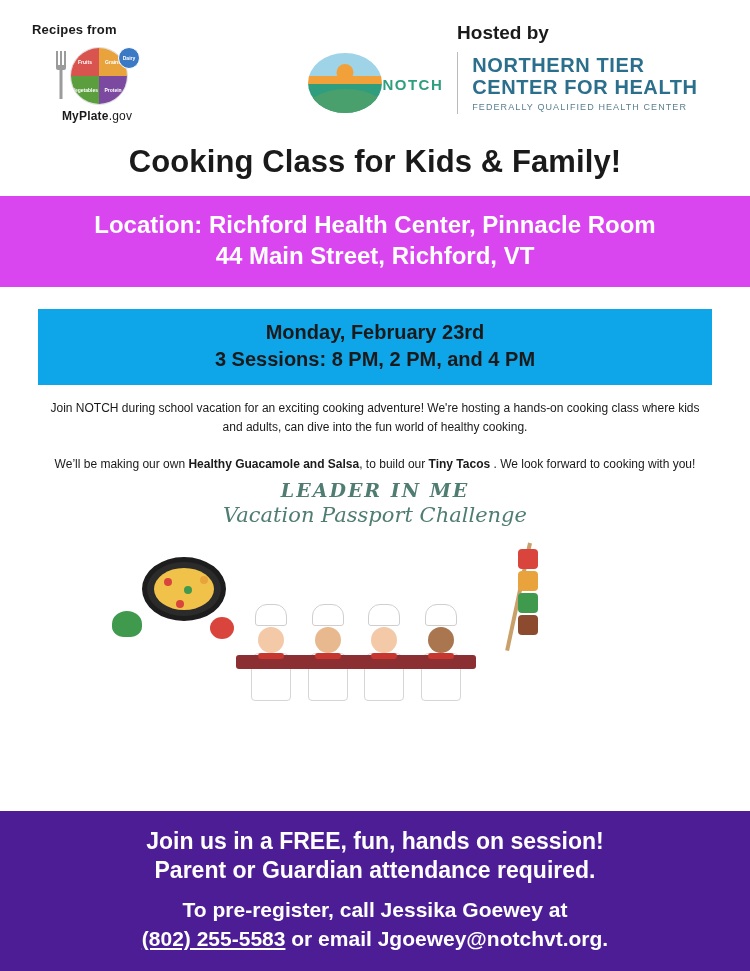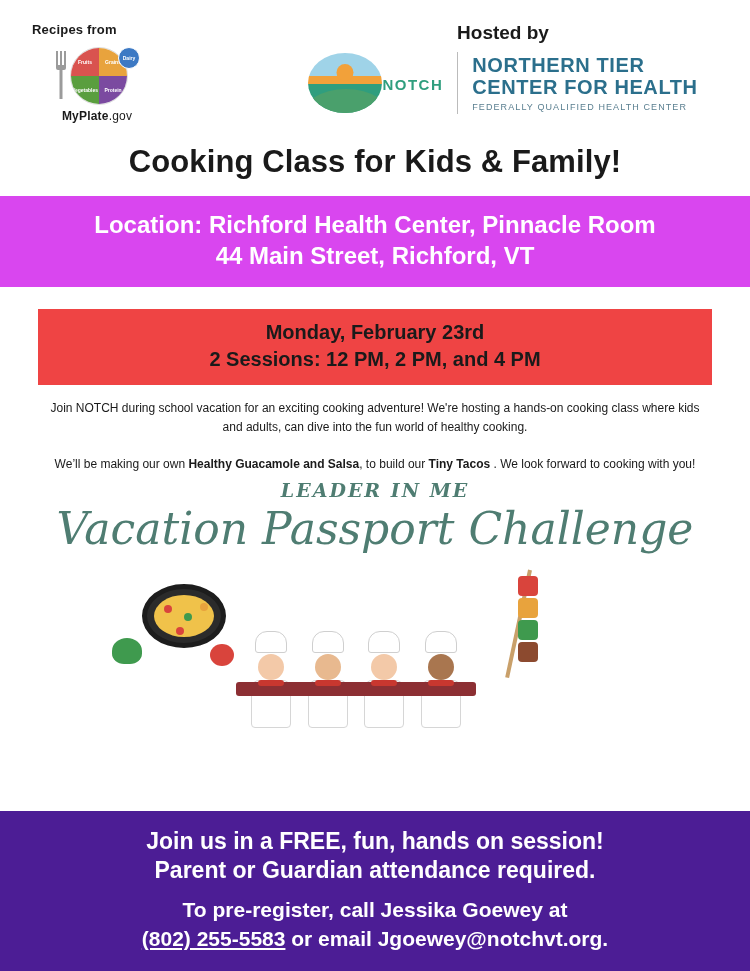--- a/index.html
+++ b/index.html
@@ -202,21 +202,21 @@
     padding: 14px 10px 16px;
   }
   .location-line {
     font-size: 24px;
     font-weight: bold;
     line-height: 1.28;
   }
 
   
   .date-band {
-    background: #ef4444;
+    background: #0ea5e9;
     margin: 22px 38px 0;
     text-align: center;
     padding: 10px 0 12px;
   }
   .date-line {
     font-size: 20px;
     font-weight: bold;
     line-height: 1.35;
   }
 
@@ -241,21 +241,21 @@
     text-align: center;
     font-size: 19px;
     font-style: italic;
     font-weight: bold;
     letter-spacing: 2px;
     color: #4f7d72;
     font-family: "DejaVu Serif", serif;
   }
   .passport-text {
     text-align: center;
-    font-size: 44px;
+    font-size: 21px;
     font-style: italic;
     color: #4f7d72;
     font-family: "DejaVu Serif", serif;
     margin-top: 2px;
   }
   .scene {
     position: relative;
     height: 130px;
     margin-top: 12px;
   }
@@ -427,21 +427,21 @@
 
 <div class="main-title">Cooking Class for Kids &amp; Family!</div>
 
 <div class="location-band">
   <div class="location-line">Location: Richford Health Center, Pinnacle Room</div>
   <div class="location-line">44 Main Street, Richford, VT</div>
 </div>
 
 <div class="date-band">
   <div class="date-line">Monday, February 23rd</div>
-  <div class="date-line">2 Sessions: 12 PM, 2 PM, and 4 PM</div>
+  <div class="date-line">3 Sessions: 8 PM, 2 PM, and 4 PM</div>
 </div>
 
 <div class="body-copy">
   <p>Join NOTCH during school vacation for an exciting cooking adventure! We're hosting a hands-on cooking class where kids and adults, can dive into the fun world of healthy cooking.</p>
   <div class="spacer"></div>
   <p><span>We’ll be making our own </span><b>Healthy Guacamole and Salsa</b><span>,  to build our </span><b>Tiny Tacos</b><span> . We look forward to cooking with you!</span></p>
 </div>
 
 <div class="illustration">
   <div class="leader-text">LEADER IN ME</div>

